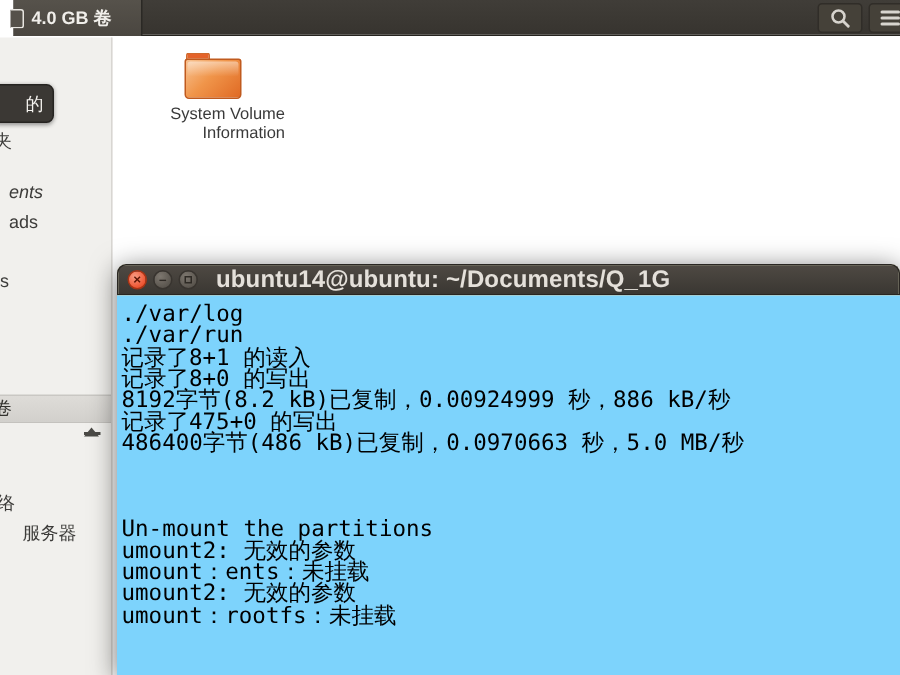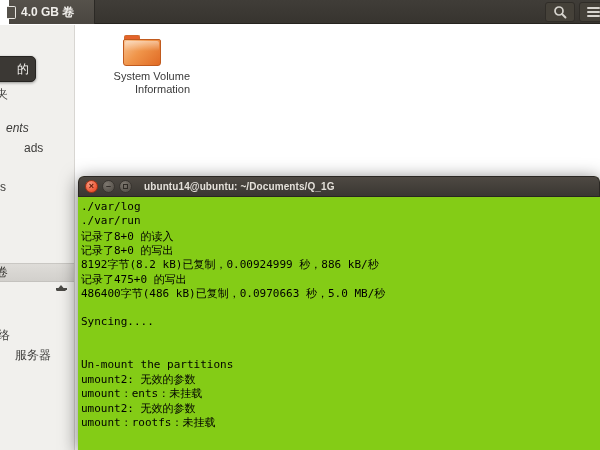--- a/index.html
+++ b/index.html
@@ -62,26 +62,26 @@
               background:linear-gradient(#4e4943,#3a3732); border:1px solid #2a2723; border-bottom:1px solid #292622;
               display:flex; align-items:center; }
   .wbtn { width:13px; height:13px; border-radius:50%; margin-left:4px;
           display:flex; align-items:center; justify-content:center;
           font-size:9px; line-height:9px; }
   .wbtn.close { background:radial-gradient(circle at 35% 30%,#f89b82,#ee5a38 65%,#d8431f);
                 border:1px solid #a63315; color:#5c1504; margin-left:6px; font-weight:bold; }
   .wbtn.min, .wbtn.max { background:radial-gradient(circle at 35% 30%,#7d776f,#5b564f 70%);
                 border:1px solid #38342f; color:#2e2a25; font-weight:bold; }
   .wbtn.max span { display:block; width:5px; height:5px; border:1.5px solid #2e2a25; background:transparent; }
-  .title-text { margin-left:12px; font-size:10px; font-weight:bold; color:#e4e0da;
+  .title-text { margin-left:12px; font-size:16px; font-weight:bold; color:#e4e0da;
                 white-space:nowrap; letter-spacing:.1px; }
-  .term-body { position:absolute; left:0; top:21px; right:0; bottom:0; background:#84cc16;
+  .term-body { position:absolute; left:0; top:21px; right:0; bottom:0; background:#7dd3fc;
                padding:3px 8px 0 3px; overflow:hidden;
                font-family:"DejaVu Sans Mono","Liberation Mono",monospace;
-               font-size:11px; color:#000000; }
+               font-size:15px; color:#000000; }
   .term-line { height:14.35px; white-space:pre; }
 </style>
 </head>
 <body>
 
 <div class="screen">
 
   <div class="topbar">
     <div class="vol-btn">
       <span class="drive-ico"></span>
@@ -101,21 +101,21 @@
         </div>
     </div>
   </div>
 
   <div class="sidebar">
     <div class="tooltip">
       <span>的</span>
     </div>
     <span class="sb-label" style="left:-4px; top:61px;">夹</span>
     <span class="sb-label" style="left:6px; top:96px;font-style:italic;">ents</span>
-    <span class="sb-label" style="left:24px; top:116px;">ads</span>
+    <span class="sb-label" style="left:6px; top:116px;">ads</span>
     <span class="sb-label" style="left:0px; top:155px;">s</span>
     <div class="sb-row-sel">
       <span class="lbl">卷</span>
       <span class="eject">
         <span class="tri"></span><span class="bar" style="display:block;"></span>
       </span>
     </div>
     <span class="sb-label" style="left:-2px; top:302px;">络</span>
     <span class="sb-label" style="left:0px; top:322px;padding-left:15px;">服务器</span>
   </div>
@@ -139,27 +139,26 @@
           <span>–</span>
         </div>
       <div class="wbtn max">
           <span></span>
         </div>
       <div class="title-text">ubuntu14@ubuntu: ~/Documents/Q_1G</div>
     </div>
     <div class="term-body">
       <div class="term-line">./var/log</div>
       <div class="term-line">./var/run</div>
-      <div class="term-line">记录了8+0 的读入</div>
+      <div class="term-line">记录了8+1 的读入</div>
       <div class="term-line">记录了8+0 的写出</div>
       <div class="term-line">8192字节(8.2 kB)已复制，0.00924999 秒，886 kB/秒</div>
       <div class="term-line">记录了475+0 的写出</div>
       <div class="term-line">486400字节(486 kB)已复制，0.0970663 秒，5.0 MB/秒</div>
       <div class="term-line"></div>
-      <div class="term-line">Syncing....</div>
       <div class="term-line"></div>
       <div class="term-line"></div>
       <div class="term-line">Un-mount the partitions</div>
       <div class="term-line">umount2: 无效的参数</div>
       <div class="term-line">umount：ents：未挂载</div>
       <div class="term-line">umount2: 无效的参数</div>
       <div class="term-line">umount：rootfs：未挂载</div>
     </div>
   </div>
 

